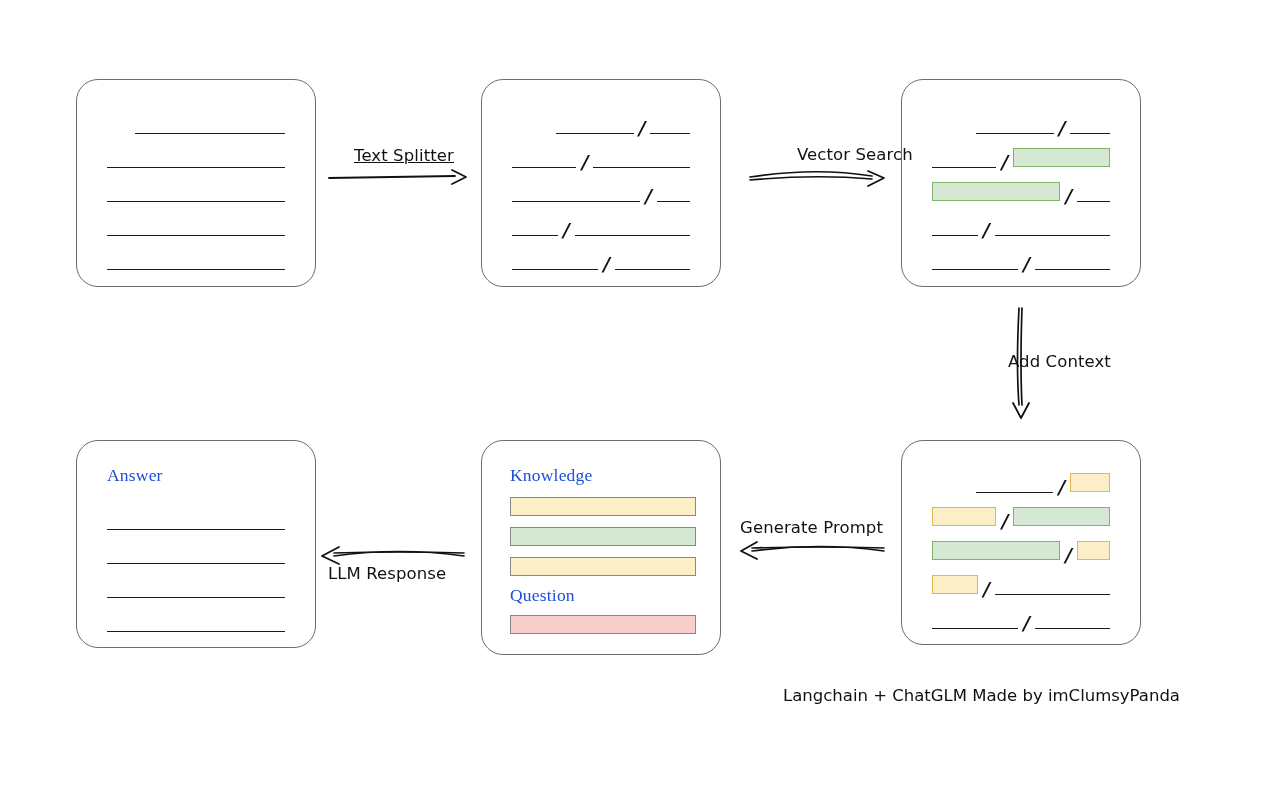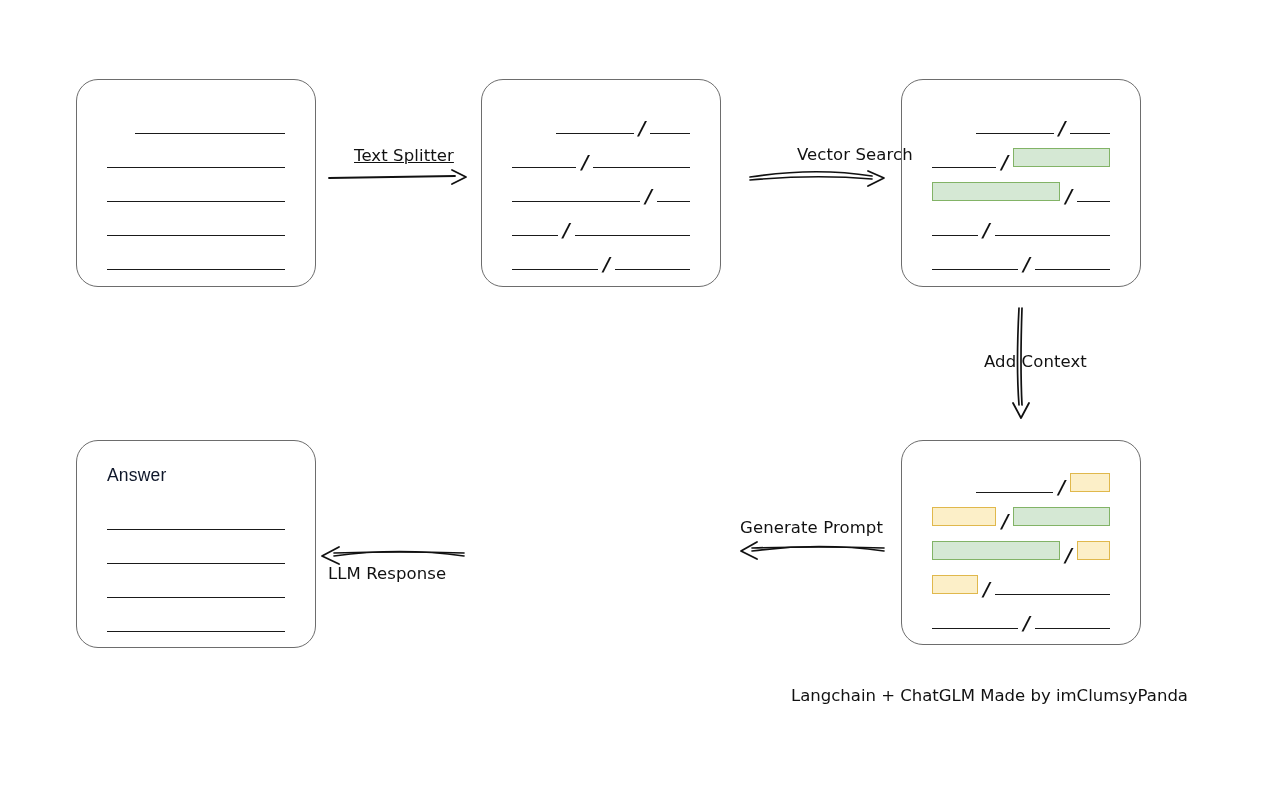--- a/index.html
+++ b/index.html
@@ -72,23 +72,23 @@
     align-self: center;
     margin-bottom: 2px;
   }
   .pill-green  { background: #d5e8d4; border-color: #82b366; }
   .pill-yellow { background: #fcefc8; border-color: #e0b84c; }
   .pill-red    { background: #f8cecc; border-color: #b85450; }
 
   
   .box-title {
     position: absolute;
-    font-family: Liberation Sans, sans-serif;
+    font-family: Liberation Serif, serif;
     font-size: 17.5px;
-    color: #0f172a;
+    color: #1d4ed8;
     letter-spacing: .2px;
   }
 
   
   .kq-bar {
     position: absolute;
     box-sizing: border-box;
     height: 19px;
     border: 1.4px solid #888;
   }
@@ -261,20 +261,28 @@
           <span class="seg-line" style="width: 126px;"></span>
         </div>
         <div class="row">
           <span class="seg-line" style="width: 94px;"></span>
           <span class="slash">/</span>
           <span class="seg-line" style="width: 82px;"></span>
         </div>
       </div>
   </div>
 
+  <div class="doc-box" style="left:481px; top:440px; width:240px; height:215px;">
+    <div class="box-title" style="left:28px; top:24px;">Knowledge</div>
+    <div class="kq-bar pill-yellow" style="left:28px; top:56px; width:186px;"></div>
+    <div class="kq-bar pill-green" style="left:28px; top:86px; width:186px;"></div>
+    <div class="kq-bar pill-yellow" style="left:28px; top:116px; width:186px;"></div>
+    <div class="box-title" style="left:28px; top:144px;">Question</div>
+    <div class="kq-bar pill-red" style="left:28px; top:174px; width:186px;"></div>
+  </div>
 
   <div class="doc-box" style="left:76px; top:440px; width:240px; height:208px;">
     <div class="box-title" style="left:30px; top:24px;">Answer</div>
     <div class="rows" style="top:62px;">
         <div class="row">
           <span class="seg-line" style="width: 180px;"></span>
         </div>
         <div class="row">
           <span class="seg-line" style="width: 180px;"></span>
         </div>
@@ -282,19 +290,19 @@
           <span class="seg-line" style="width: 180px;"></span>
         </div>
         <div class="row">
           <span class="seg-line" style="width: 180px;"></span>
         </div>
       </div>
   </div>
 
   <div class="arrow-label" style="left:354px; top:146px;text-decoration:underline;">Text Splitter</div>
   <div class="arrow-label" style="left:749px; top:145px;margin-left:48px;">Vector Search</div>
-  <div class="arrow-label" style="left:984px; top:352px;">Add Context</div>
+  <div class="arrow-label" style="left:1008px; top:352px;">Add Context</div>
   <div class="arrow-label" style="left:740px; top:518px;">Generate Prompt</div>
   <div class="arrow-label" style="left:328px; top:524px;margin-top:40px;">LLM Response</div>
 
-  <div class="footer" style="left:783px; top:686px;margin-left:8px;">Langchain + ChatGLM Made by imClumsyPanda</div>
+  <div class="footer" style="left:783px; top:686px;">Langchain + ChatGLM Made by imClumsyPanda</div>
 
 </div>
 
 </body></html>

